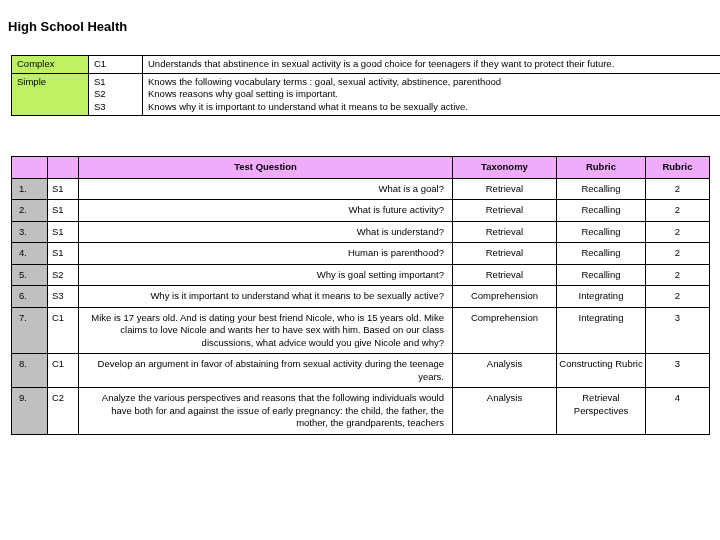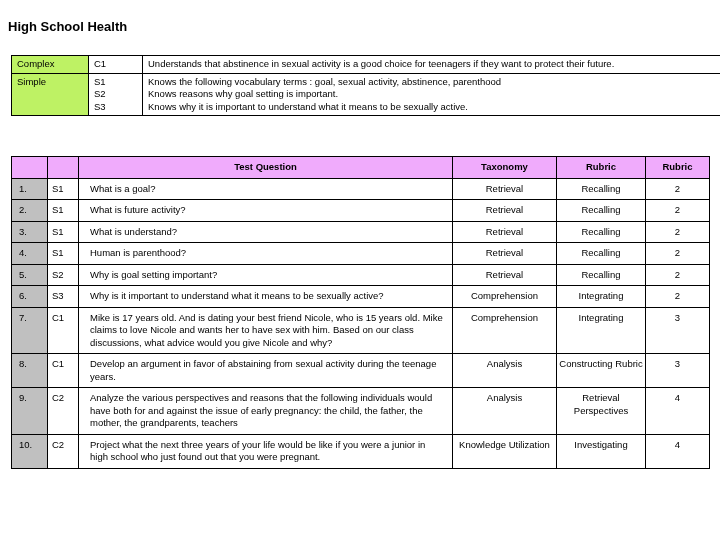--- a/index.html
+++ b/index.html
@@ -98,21 +98,21 @@
   #questions-table td.num {
     background: #c0c0c0;
     text-align: left;
     padding-left: 7px;
   }
   #questions-table td.std {
     text-align: left;
     padding-left: 4px;
   }
   #questions-table td.q {
-    text-align: left;
+    text-align: right;
     padding-left: 11px;
     padding-right: 8px;
   }
   #questions-table td.tax,
   #questions-table td.pro,
   #questions-table td.rub {
     text-align: center;
     padding-left: 2px;
     padding-right: 2px;
   }
@@ -249,26 +249,18 @@
         <td class="rub">3</td>
       </tr>
       <tr>
         <td class="num">9.</td>
         <td class="std">C2</td>
         <td class="q">Analyze the various perspectives and reasons that the following individuals would have  both for and against the issue of early pregnancy:  the child, the father, the mother, the grandparents, teachers</td>
         <td class="tax">Analysis</td>
         <td class="pro">Retrieval Perspectives</td>
         <td class="rub">4</td>
       </tr>
-      <tr>
-        <td class="num">10.</td>
-        <td class="std">C2</td>
-        <td class="q">Project what the next three years of your life would be like if you were  a junior in high school who just found out that you were pregnant.</td>
-        <td class="tax">Knowledge Utilization</td>
-        <td class="pro">Investigating</td>
-        <td class="rub">4</td>
-      </tr>
     </tbody>
   </table>
 
   <div class="footer">Diane E. Paynter, Marzano Research Lab</div>
 
 </div>
 
 </body></html>

